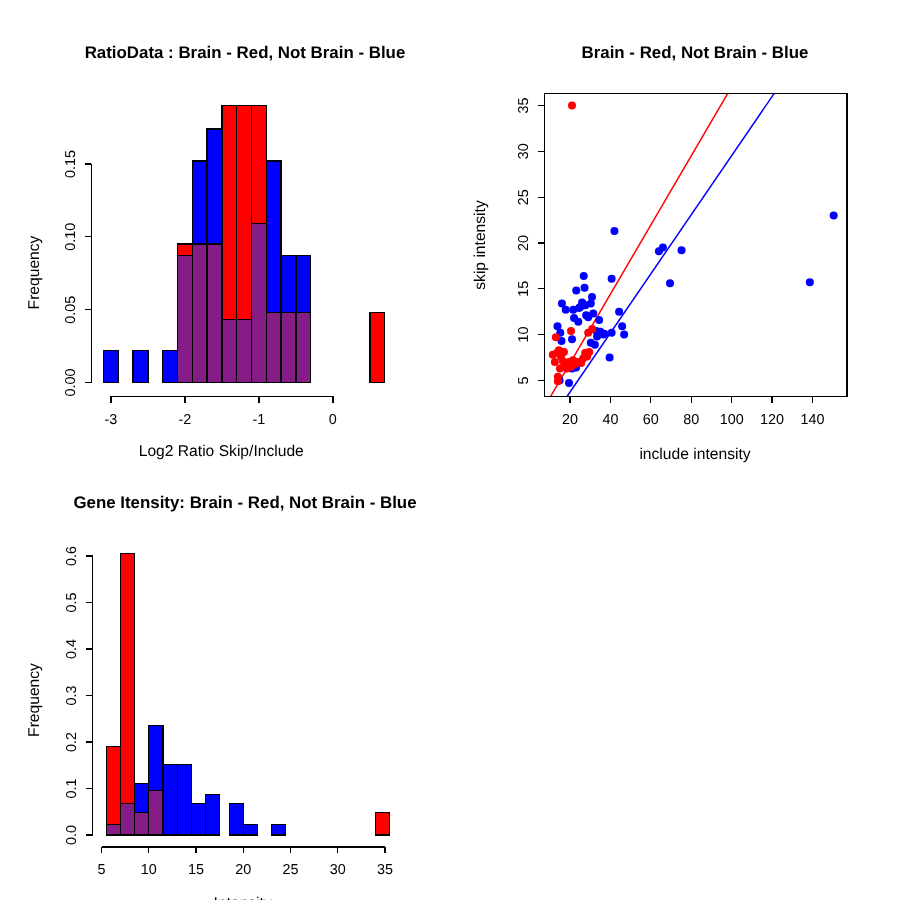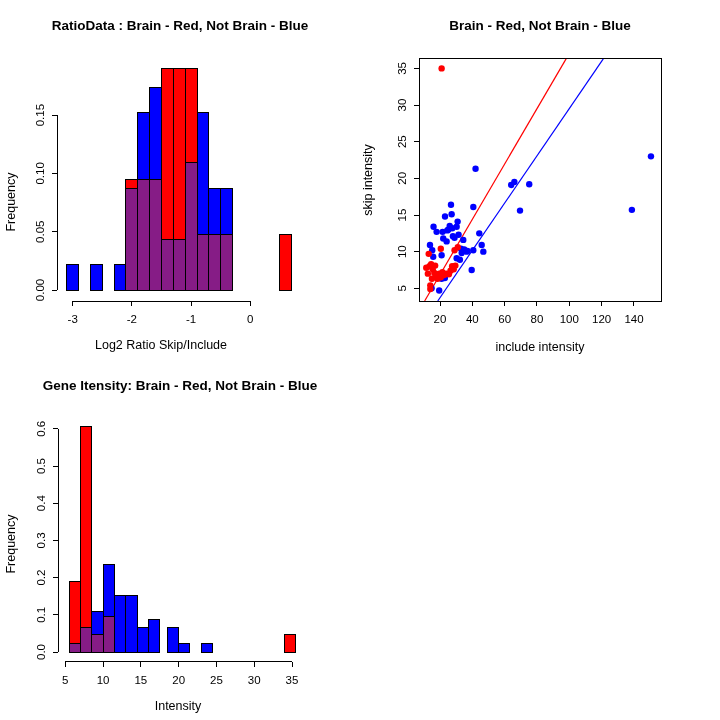--- a/index.html
+++ b/index.html
@@ -1,18 +1,18 @@
 <!DOCTYPE html>
 <html><head>
 <meta charset="utf-8">
 <style>
   html,body{margin:0;padding:0;background:#fff;}
   .canvas{position:relative;width:720px;height:720px;background:#ffffff;overflow:hidden;
           font-family:"Liberation Sans",sans-serif;}
-  .quad{position:absolute;width:360px;height:360px;margin:0;padding:0;}
+  .quad{position:absolute;width:360px;height:360px;margin:16px;padding:0;}
   #q0{left:0;top:0;} #q1{left:360px;top:0;text-align:right;} #q2{left:0;top:360px;} #q3{left:360px;top:360px;}
   .quad svg{display:block;width:360px;height:360px;}
   .pinkbox{position:absolute;left:59px;top:59px;width:243px;height:243px;
            background-color:#ecc3cd;
            background-image:repeating-conic-gradient(#ffb6c4 0% 25%, #dcd7d9 0% 50%);
            background-size:4px 4px;}
   .il{position:absolute;left:17px;font-size:11.5px;letter-spacing:.3px;color:#111;white-space:pre;}
   #il1{top:37px;} #il2{top:82px;} #il3{top:127px;} #il4{top:171px;}
   #il5{top:204px;color:#a03034;}
 </style>

